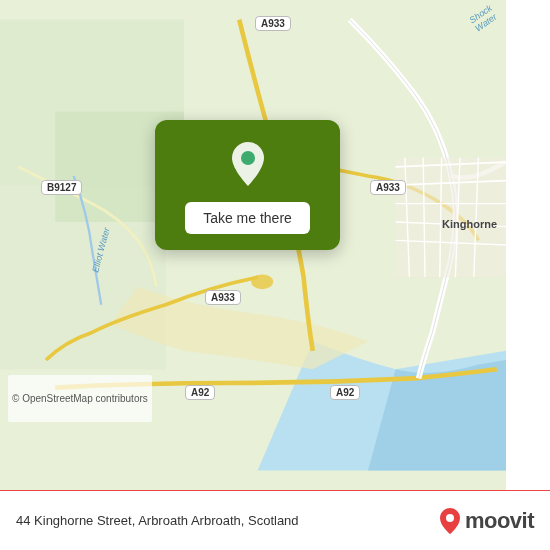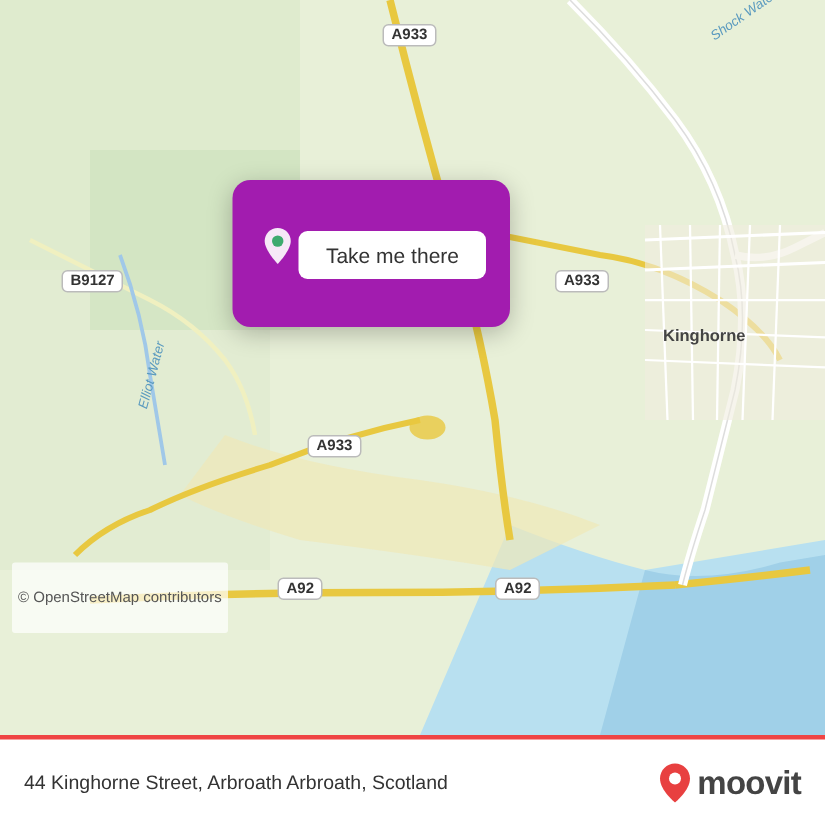--- a/index.html
+++ b/index.html
@@ -6,21 +6,21 @@
 
     body {
       width: 550px;
       height: 550px;
       overflow: hidden;
       font-family: Arial, sans-serif;
       position: relative;
     }
 
     #map-container {
-      width: 550px;
+      width: 506px;
       height: 490px;
       position: relative;
       overflow: hidden;
       background-color: #e8f0d8;
     }
 
     
     .map-svg {
       position: absolute;
       top: 0; left: 0;
@@ -30,21 +30,21 @@
 
     
     #info-bar {
       width: 550px;
       height: 60px;
       background: #fff;
       display: flex;
       align-items: center;
       justify-content: space-between;
       padding: 0 16px;
-      border-top: 3px solid #ef4444;
+      border-top: 1px solid #ef4444;
       position: absolute;
       bottom: 0;
     }
 
     #address-text {
       font-size: 13px;
       color: #333;
       flex: 1;
     }
 
@@ -72,24 +72,24 @@
       padding: 18px 4px;
       border-radius: 2px;
     }
 
     
     #popup-card {
       position: absolute;
       top: 120px;
       left: 155px;
       width: 185px;
-      background: #a21caf;
+      background: #4d7c0f;
       border-radius: 12px;
       display: flex;
-      flex-direction: row;
+      flex-direction: column;
       align-items: center;
       padding: 18px 16px 16px;
       box-shadow: 0 4px 16px rgba(0,0,0,0.25);
       z-index: 10;
     }
 
     #popup-pin-icon {
       width: 52px;
       height: 52px;
       margin-bottom: 12px;

